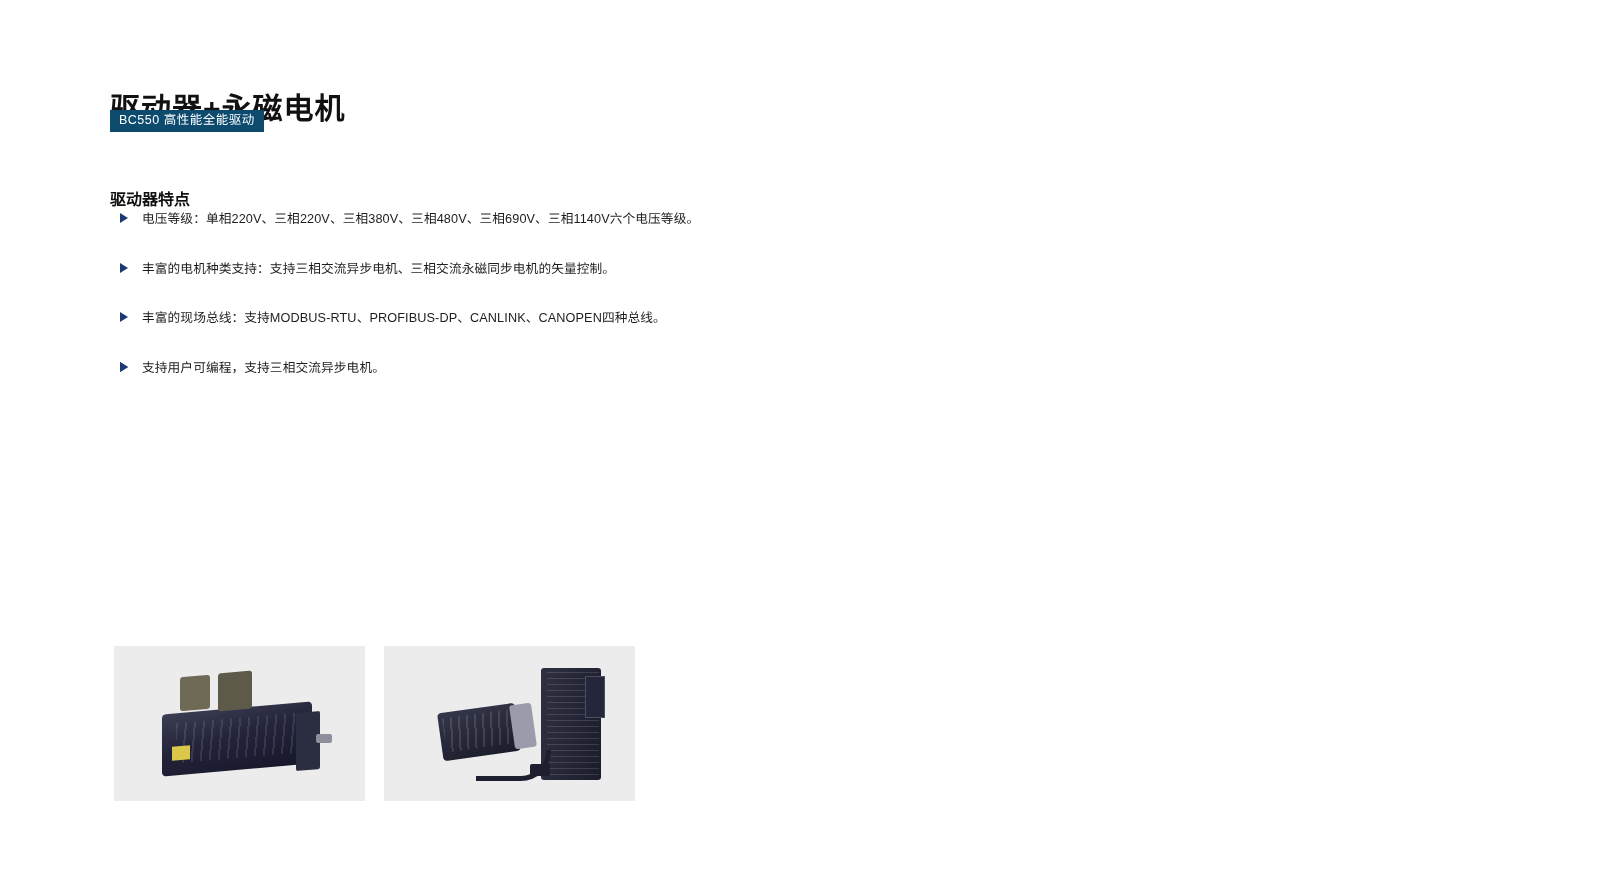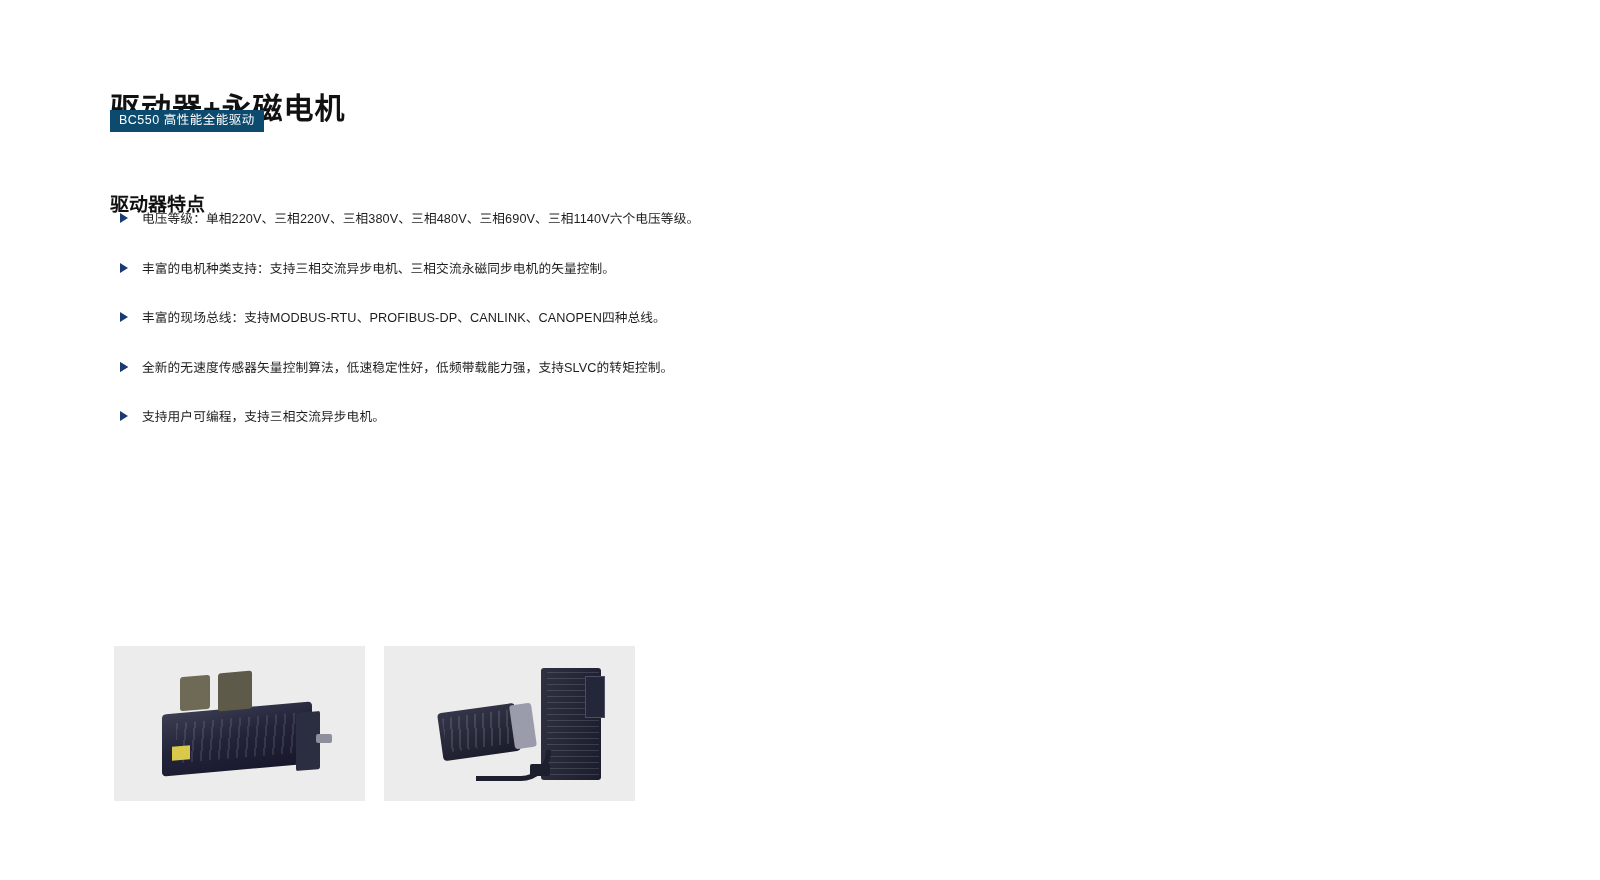--- a/index.html
+++ b/index.html
@@ -55,21 +55,21 @@
     white-space: nowrap;
     line-height: 1;
   }
   .badge-left { left: 110px; top: 98px; }
 
   
   .section-heading {
     position: absolute;
     left: 110px;
     top: 161px;
-    font-size: 19px;
+    font-size: 16px;
     font-weight: bold;
     color: #111111;
   }
   .feature-list {
     position: absolute;
     left: 110px;
     top: 190px;
     width: 640px;
     list-style: none;
     margin: 8px;
@@ -274,24 +274,20 @@
       <li class="feature-item">
         <span class="bullet"></span>
         <span>丰富的电机种类支持：支持三相交流异步电机、三相交流永磁同步电机的矢量控制。</span>
       </li>
       <li class="feature-item">
         <span class="bullet"></span>
         <span>丰富的现场总线：支持MODBUS-RTU、PROFIBUS-DP、CANLINK、CANOPEN四种总线。</span>
       </li>
       <li class="feature-item">
         <span class="bullet"></span>
-      </li>
-      <li class="feature-item">
-        <span class="bullet"></span>
-        <span>全新的无速度传感器矢量控制算法，低速稳定性好，低频带载能力强，支持SLVC的转矩控制。</span>
       </li>
       <li class="feature-item">
         <span class="bullet"></span>
         <span>支持用户可编程，支持三相交流异步电机。</span>
       </li>
     </ul>
 
     <div class="photos">
       <figure class="photo" style="margin:0;">
         <div class="p1-body"></div>

